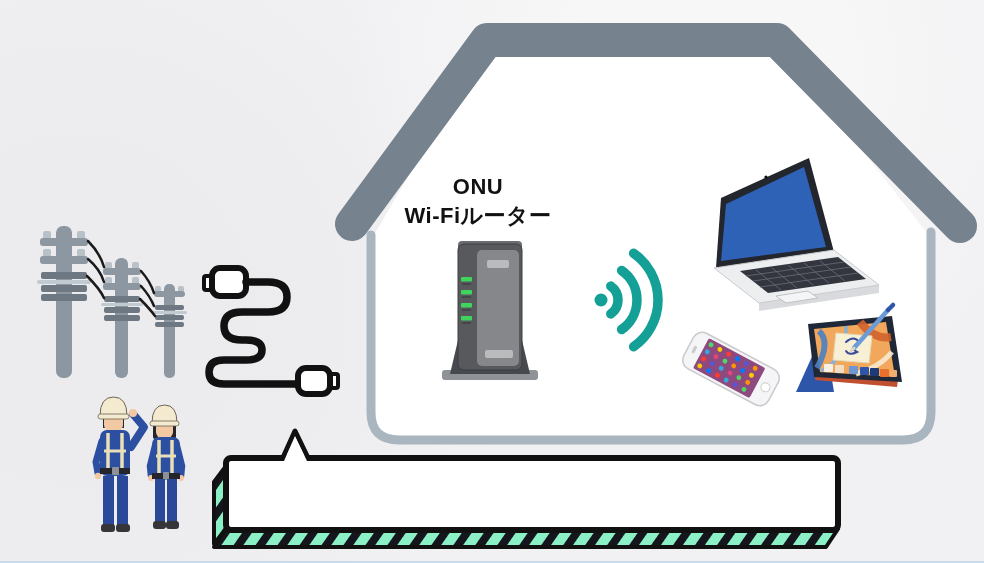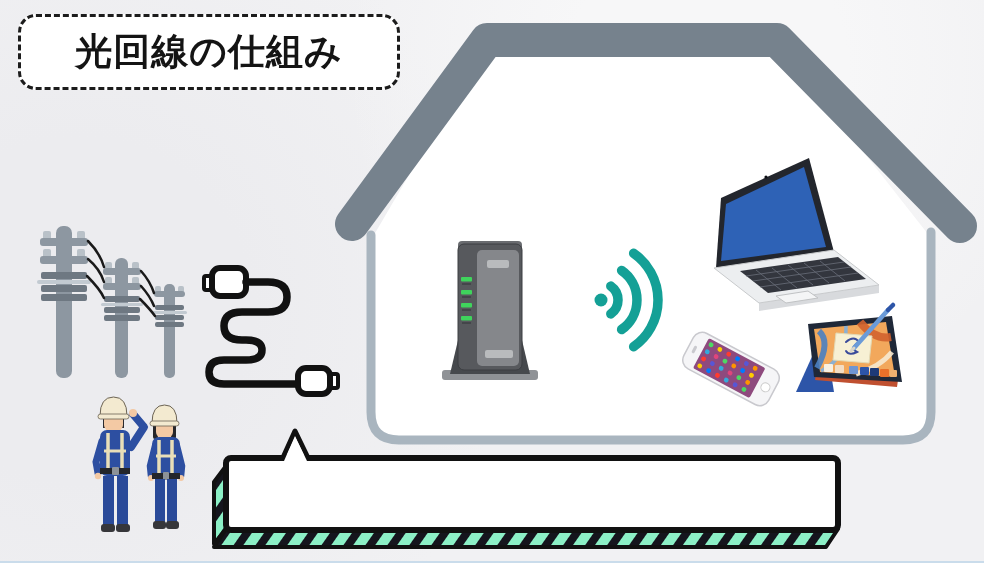--- a/index.html
+++ b/index.html
@@ -269,22 +269,21 @@
 
     <g>
       <polygon points="281,462 295,431 310,462" fill="#ffffff" stroke="#111111" stroke-width="5" stroke-linejoin="round"></polygon>
       <polygon points="226,466 214,482 214,544 226,529" fill="url(#mintStripes)" stroke="#111111" stroke-width="4" stroke-linejoin="round"></polygon>
       <polygon points="226,529 838,529 826,547 214,547" fill="url(#mintStripes)" stroke="#111111" stroke-width="4" stroke-linejoin="round"></polygon>
       <rect x="226" y="458" width="612" height="72" rx="5" fill="#ffffff" stroke="#111111" stroke-width="6"></rect>
       <polygon points="284,461 295,436 307,461" fill="#ffffff"></polygon>
     </g>
   </svg>
 
-  <div class="title-box">
-    <span>光回線の仕組み</span>
-  </div>
 
   <div class="onu-label">
+    <div>ONU</div>
+    <div>Wi-Fiルーター</div>
   </div>
 
 
   <div class="bottom-edge" style="background:#cadceb;"></div>
 </div>
 
 </body></html>

